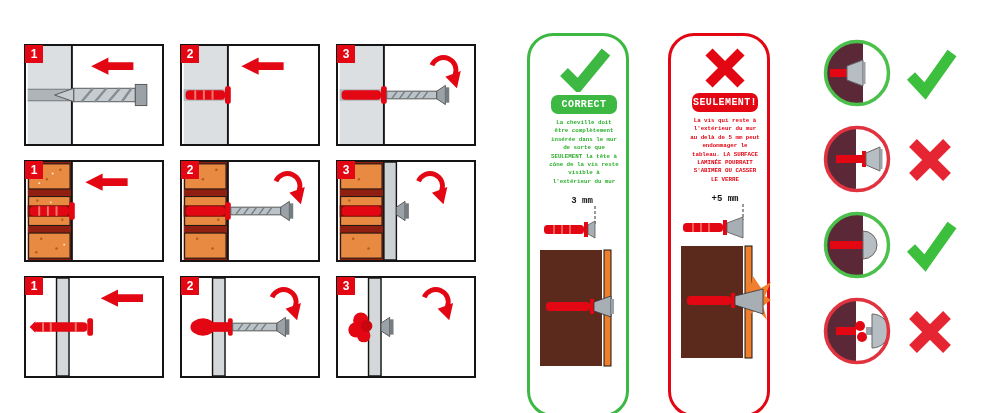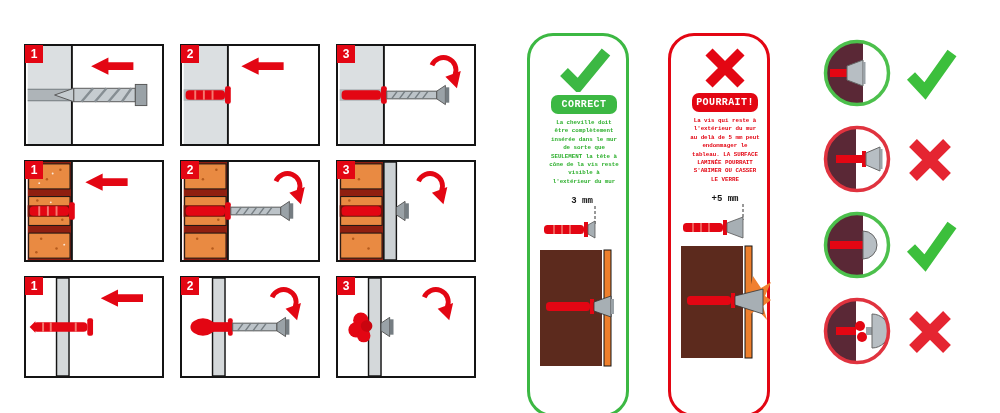--- a/index.html
+++ b/index.html
@@ -249,21 +249,21 @@
     <rect x="52" y="107" width="4" height="15" fill="#e30613"></rect>
     <polygon points="56,110 73,104 73,125 56,119" fill="#a7afb4" stroke="#333" stroke-width="0.8"></polygon>
     <rect x="73" y="107" width="3" height="15" fill="#9aa2a7"></rect>
   </svg>
 </div>
 
 <div class="info-panel info-red">
   <svg class="top-mark" width="50" height="44" viewBox="0 0 50 44">
     <path d="M9 6 L41 38 M41 6 L9 38" stroke="#e30613" stroke-width="10" fill="none"></path>
   </svg>
-  <div class="info-title">POURRAIT!</div>
+  <div class="info-title">SEULEMENT!</div>
   <div class="info-body">La vis qui reste à l'extérieur du mur au delà de 5 mm peut endommager le tableau. LA SURFACE LAMINÉE POURRAIT S'ABIMER OU CASSER LE VERRE</div>
   <svg class="info-diagram" width="92" height="172" viewBox="0 0 92 172">
     <text x="46" y="11" font-size="9" font-weight="bold" fill="#141414" text-anchor="middle">+5 mm</text>
     <line x1="64" y1="14" x2="64" y2="30" stroke="#333" stroke-width="1" stroke-dasharray="3,2"></line>
     <rect x="4" y="33" width="40" height="9" rx="3.5" fill="#e30613"></rect>
     <path d="M14 33 V42 M22 33 V42 M30 33 V42" stroke="#f47a70" stroke-width="1.5"></path>
     <rect x="44" y="30" width="4" height="15" fill="#e30613"></rect>
     <polygon points="48,33 64,27 64,48 48,42" fill="#a7afb4" stroke="#555" stroke-width="0.8"></polygon>
     <rect x="2" y="56" width="62" height="112" fill="#5c2a1d"></rect>
     <rect x="66" y="56" width="7" height="112" fill="#ee7f2c" stroke="#141414" stroke-width="1"></rect>

